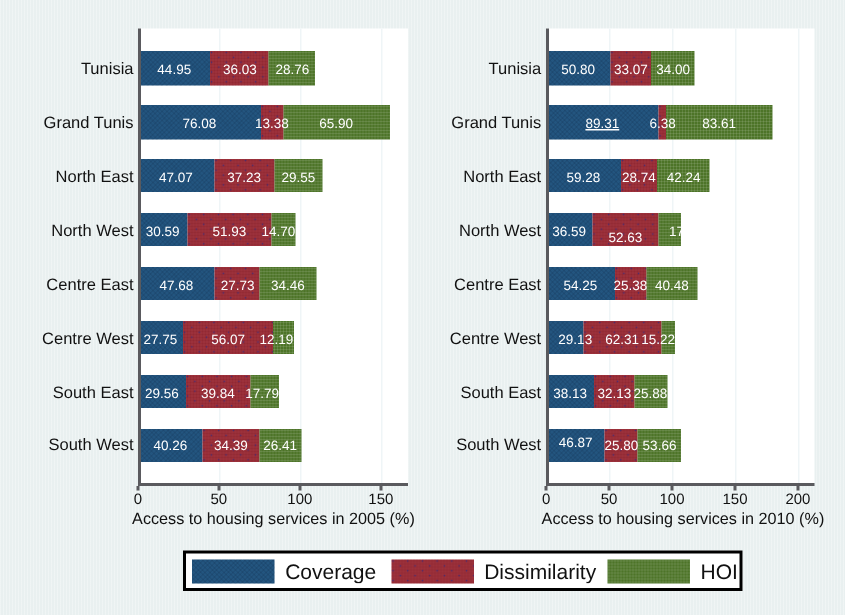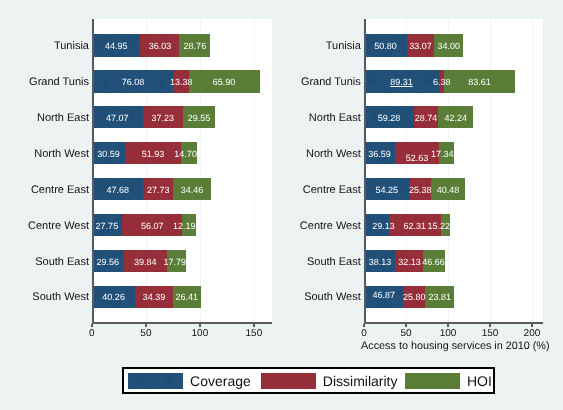--- a/index.html
+++ b/index.html
@@ -119,20 +119,21 @@
     <div class="axisline" style="left: 91.9px; top: 322.2px; width: 179.7px; height: 1.6px;"></div>
     <div class="axisline" style="left: 91.6px; top: 19px; width: 2px; height: 304.8px; z-index: 5;"></div>
     <div class="tick" style="left: 91.1px; top: 323.8px; height: 3.2px;"></div>
     <div class="ticklabel" style="left: 61.9px; width: 60px; top: 327.7px; line-height: 12px;">0</div>
     <div class="tick" style="left: 145.1px; top: 323.8px; height: 3.2px;"></div>
     <div class="ticklabel" style="left: 115.9px; width: 60px; top: 327.7px; line-height: 12px;">50</div>
     <div class="tick" style="left: 199.1px; top: 323.8px; height: 3.2px;"></div>
     <div class="ticklabel" style="left: 169.9px; width: 60px; top: 327.7px; line-height: 12px;">100</div>
     <div class="tick" style="left: 253.1px; top: 323.8px; height: 3.2px;"></div>
     <div class="ticklabel" style="left: 223.9px; width: 60px; top: 327.7px; line-height: 12px;">150</div>
+    <div class="axistitle" style="left: 32.3px; width: 300px; top: 339.2px; line-height: 14px;">Access to housing services in 2005 (%)</div>
     <div class="plotarea" style="left: 364.1px; top: 19px; width: 179px; height: 303.2px;"></div>
     <div class="gridline" style="left: 406.07px; top: 19px; height: 303.2px;"></div>
     <div class="gridline" style="left: 448.03px; top: 19px; height: 303.2px;"></div>
     <div class="gridline" style="left: 490px; top: 19px; height: 303.2px;"></div>
     <div class="gridline" style="left: 531.96px; top: 19px; height: 303.2px;"></div>
     <div class="seg s-coverage" style="left: 364.1px; top: 34.05px; width: 42.64px; height: 22.5px; background: rgb(35, 85, 127);"></div>
     <div class="seg s-dissimilarity" style="left: 406.74px; top: 34.05px; width: 27.76px; height: 22.5px; background: rgb(156, 49, 59);"></div>
     <div class="seg s-hoi" style="left: 434.49px; top: 34.05px; width: 28.54px; height: 22.5px; background: rgb(77, 116, 40);"></div>
     <div class="catlabel" style="left: 160.8px; width: 200px; top: 38.7px; line-height: 15px;">Tunisia</div>
     <div class="seg s-coverage" style="left: 364.1px; top: 70.02px; width: 74.96px; height: 22.5px; background: rgb(35, 85, 127);"></div>
@@ -167,33 +168,33 @@
     <div class="val" style="top: 39.7px; line-height: 12px; width: 22.53px; left: 409.35px;">33.07</div>
     <div class="val" style="top: 39.7px; line-height: 12px; width: 22.53px; left: 437.49px;">34.00</div>
     <div class="val" style="top: 75.67px; line-height: 12px; width: 22.53px; left: 390.31px; text-decoration: underline;">89.31</div>
     <div class="val" style="top: 75.67px; line-height: 12px; width: 17.53px; left: 432.97px;">6.38</div>
     <div class="val" style="top: 75.67px; line-height: 12px; width: 22.53px; left: 468.23px;">83.61</div>
     <div class="val" style="top: 111.64px; line-height: 12px; width: 22.53px; left: 377.71px;">59.28</div>
     <div class="val" style="top: 111.64px; line-height: 12px; width: 22.53px; left: 414.65px;">28.74</div>
     <div class="val" style="top: 111.64px; line-height: 12px; width: 22.53px; left: 444.44px;">42.24</div>
     <div class="val" style="top: 147.61px; line-height: 12px; width: 22.53px; left: 368.19px;">36.59</div>
     <div class="val" style="top: 152px; line-height: 12px; width: 22.53px; left: 405.63px;">52.63</div>
-    <div class="val" style="top: 147.61px; line-height: 12px; width: 22.53px; left: 431px;">17.34</div>
+    <div class="val" style="top: 147.61px; line-height: 12px; width: 22.53px; left: 446px;">17.34</div>
     <div class="val" style="top: 183.58px; line-height: 12px; width: 22.53px; left: 375.6px;">54.25</div>
     <div class="val" style="top: 183.58px; line-height: 12px; width: 22.53px; left: 409.02px;">25.38</div>
     <div class="val" style="top: 183.58px; line-height: 12px; width: 22.53px; left: 436.66px;">40.48</div>
     <div class="val" style="top: 219.55px; line-height: 12px; width: 23px; left: 372px;">29.13</div>
     <div class="val" style="top: 219.55px; line-height: 12px; width: 22.53px; left: 403.43px;">62.31</div>
     <div class="val" style="top: 219.55px; line-height: 12px; width: 22.53px; left: 427.53px;">15.22</div>
     <div class="val" style="top: 255.52px; line-height: 12px; width: 22.53px; left: 368.84px;">38.13</div>
     <div class="val" style="top: 255.52px; line-height: 12px; width: 22.53px; left: 398.32px;">32.13</div>
-    <div class="val" style="top: 255.52px; line-height: 12px; width: 22.53px; left: 422.26px;">46.66</div>
+    <div class="val" style="top: 255.52px; line-height: 12px; width: 22.53px; left: 422.26px;">25.88</div>
     <div class="val" style="top: 289px; line-height: 12px; width: 22.53px; left: 372.5px;">46.87</div>
     <div class="val" style="top: 291.49px; line-height: 12px; width: 22.53px; left: 403px;">25.80</div>
-    <div class="val" style="top: 291.49px; line-height: 12px; width: 22.53px; left: 428.42px;">23.81</div>
+    <div class="val" style="top: 291.49px; line-height: 12px; width: 22.53px; left: 428.42px;">53.66</div>
     <div class="axisline" style="left: 364.1px; top: 322.2px; width: 179px; height: 1.6px;"></div>
     <div class="axisline" style="left: 363.8px; top: 19px; width: 2px; height: 304.8px; z-index: 5;"></div>
     <div class="tick" style="left: 363.3px; top: 323.8px; height: 3.2px;"></div>
     <div class="ticklabel" style="left: 334.1px; width: 60px; top: 327.7px; line-height: 12px;">0</div>
     <div class="tick" style="left: 405.27px; top: 323.8px; height: 3.2px;"></div>
     <div class="ticklabel" style="left: 376.07px; width: 60px; top: 327.7px; line-height: 12px;">50</div>
     <div class="tick" style="left: 447.23px; top: 323.8px; height: 3.2px;"></div>
     <div class="ticklabel" style="left: 418.03px; width: 60px; top: 327.7px; line-height: 12px;">100</div>
     <div class="tick" style="left: 489.19px; top: 323.8px; height: 3.2px;"></div>
     <div class="ticklabel" style="left: 460px; width: 60px; top: 327.7px; line-height: 12px;">150</div>

